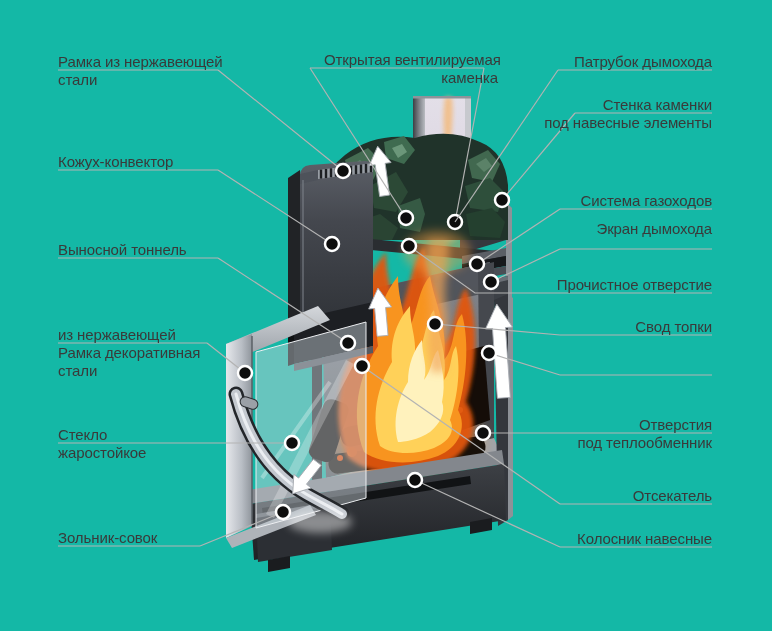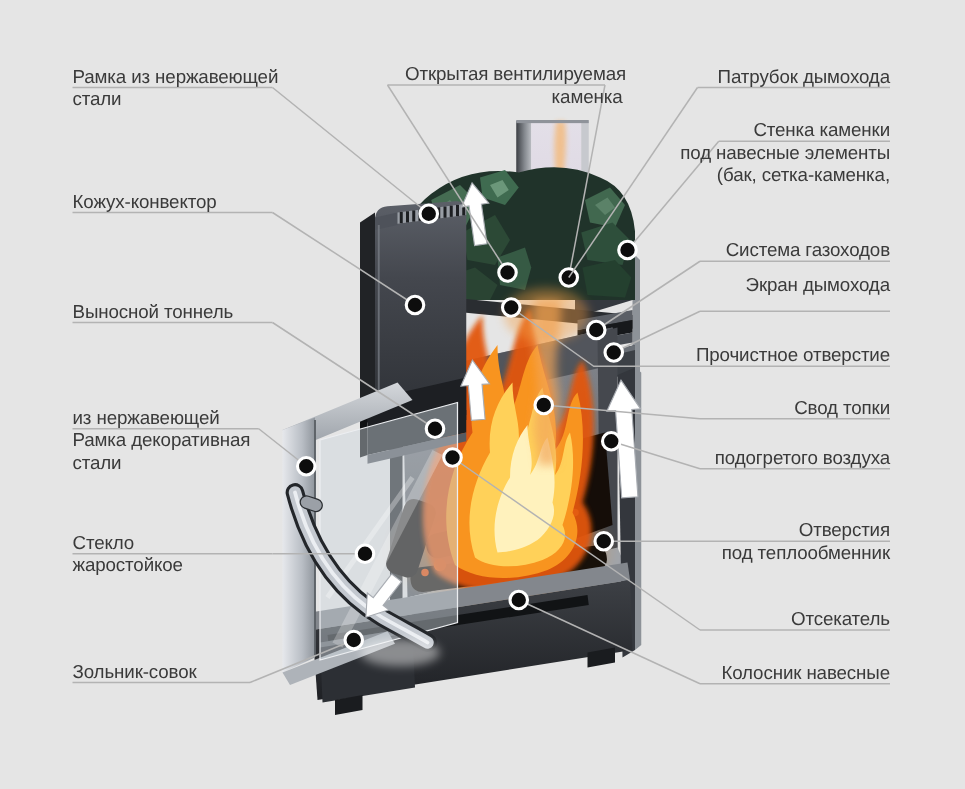--- a/index.html
+++ b/index.html
@@ -1,16 +1,16 @@
 <!DOCTYPE html>
 <html><head>
 <meta charset="utf-8">
 <style>
   html,body{margin:0;padding:0;background:#fff;}
-  .stage{position:relative;width:772px;height:631px;background:#e5e5e5;overflow:hidden;
+  .stage{position:relative;width:772px;height:631px;background:#14b8a6;overflow:hidden;
          font-family:"Liberation Sans",sans-serif;text-decoration:underline;}
   .stage svg.layer{position:absolute;left:0;top:0;}
   .lbl{position:absolute;font-size:15px;line-height:18px;color:#3a3a3a;white-space:nowrap;
        letter-spacing:-0.1px;}
   .lbl.side-right{text-align:right;}
   .lbl.side-top{text-align:right;}
 </style>
 </head>
 <body>
 
@@ -292,36 +292,34 @@
       <div class="lbl side-top" style="top: 51px; left: 310px; width: 174px; color: rgb(58, 58, 58); margin-left: 14px;">
         <div>Открытая вентилируемая</div>
         <div>каменка</div>
       </div>
       <div class="lbl side-right" style="top: 53px; right: 60px; color: rgb(58, 58, 58);">
         <div>Патрубок дымохода</div>
       </div>
       <div class="lbl side-right" style="top: 96px; right: 60px; color: rgb(58, 58, 58);">
         <div>Стенка каменки</div>
         <div>под навесные элементы</div>
-        <div>(бак, сетка-каменка,</div>
       </div>
       <div class="lbl side-right" style="top: 192px; right: 60px; color: rgb(58, 58, 58);">
         <div>Система газоходов</div>
       </div>
       <div class="lbl side-right" style="top: 220px; right: 60px; color: rgb(58, 58, 58);">
         <div>Экран дымохода</div>
       </div>
       <div class="lbl side-right" style="top: 276px; right: 60px; color: rgb(58, 58, 58);">
         <div>Прочистное отверстие</div>
       </div>
       <div class="lbl side-right" style="top: 318px; right: 60px; color: rgb(58, 58, 58);">
         <div>Свод топки</div>
       </div>
       <div class="lbl side-right" style="top: 358px; right: 60px; color: rgb(58, 58, 58);">
-        <div>подогретого воздуха</div>
       </div>
       <div class="lbl side-right" style="top: 416px; right: 60px; color: rgb(58, 58, 58);">
         <div>Отверстия</div>
         <div>под теплообменник</div>
       </div>
       <div class="lbl side-right" style="top: 487px; right: 60px; color: rgb(58, 58, 58);">
         <div>Отсекатель</div>
       </div>
       <div class="lbl side-right" style="top: 530px; right: 60px; color: rgb(58, 58, 58);">
         <div>Колосник навесные</div>

